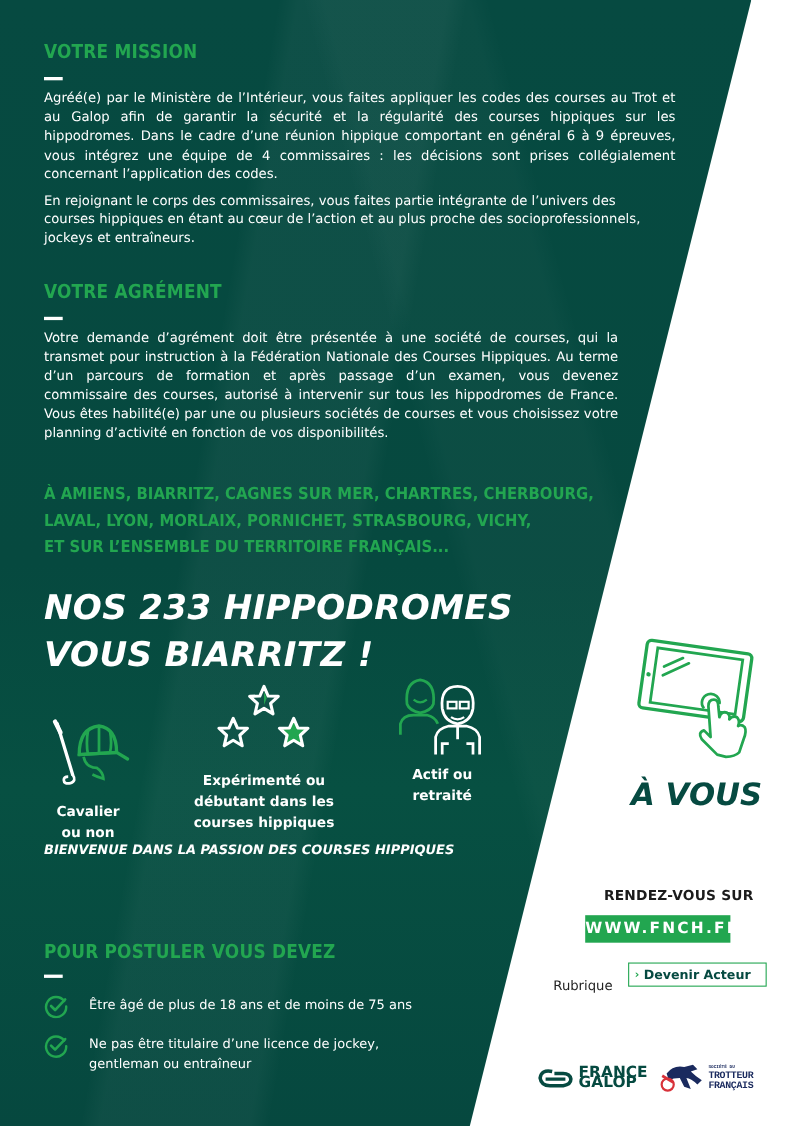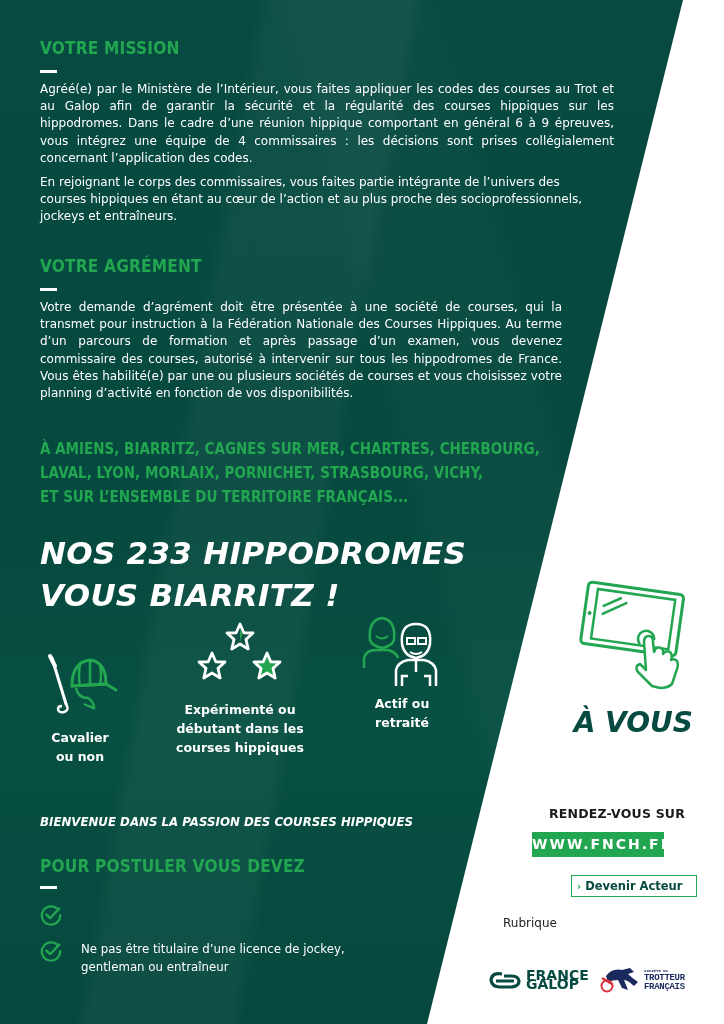--- a/index.html
+++ b/index.html
@@ -47,41 +47,41 @@
     font-family: "DejaVu Sans", sans-serif; font-weight: bold; font-style: italic;
     font-size: 31px; line-height: 42px; color: #ffffff;
     letter-spacing: 0.3px; white-space: nowrap;
   }
 
   .feature { position: absolute; text-align: center; color: #ffffff;
     font-family: "DejaVu Sans", sans-serif; font-weight: bold; font-size: 12.5px; line-height: 19px; }
   .feature .lbl { display: block; }
 
   .welcome {
-    position: absolute; left: 40px; top: 815px;
+    position: absolute; left: 40px; top: 765px;
     font-family: "DejaVu Sans", sans-serif; font-weight: bold; font-style: italic;
     font-size: 11.8px; color: #ffffff; white-space: nowrap; letter-spacing: 0px;
   }
 
   .req-item { position: absolute; left: 40px; display: flex; align-items: flex-start; }
   .req-item .chk { width: 22px; height: 22px; margin-right: 19px; flex: none; }
   .req-item .txt { font-family: "DejaVu Sans", sans-serif; font-size: 11.8px; line-height: 18px; color: #ffffff; }
 
   
   .avj {
     position: absolute; right: 31px; top: 703px; text-align: right;
     font-family: "DejaVu Sans", sans-serif; font-weight: bold; font-style: italic;
     font-size: 28px; line-height: 40px; color: #064a41; white-space: nowrap;
   }
   .rdv { position: absolute; left: 538px; top: 806px; width: 158px; text-align: center;
     font-family: "DejaVu Sans", sans-serif; font-weight: bold; font-size: 12.5px; color: #1b1b1b; letter-spacing: 0.2px; }
   .url-btn { position: absolute; left: 532px; top: 832px; width: 132px; height: 25px;
     background: #22a650; color: #ffffff; text-align: center;
     font-family: "DejaVu Sans", sans-serif; font-weight: bold; font-size: 14px; line-height: 25px; letter-spacing: 2px; }
-  .rubrique { position: absolute; left: 503px; top: 916px; font-family: "DejaVu Sans", sans-serif; font-size: 12px; color: #222; }
+  .rubrique { position: absolute; left: 503px; top: 889px; font-family: "DejaVu Sans", sans-serif; font-size: 12px; color: #222; }
   .acteur-btn { position: absolute; left: 571px; top: 875px; width: 126px; height: 22px;
     border: 1.5px solid #22a650; background: #fff; display: flex; align-items: center; padding-left: 5px;
     font-family: "DejaVu Sans", sans-serif; font-weight: bold; font-size: 11.5px; color: #064a41; white-space: nowrap; }
   .acteur-btn .chev { color: #22a650; margin-right: 4px; font-size: 10px; }
 
   .logo-fg { position: absolute; left: 488px; top: 970px; display: flex; align-items: center; }
   .logo-fg .txt { font-family: "DejaVu Sans", sans-serif; font-weight: bold; font-size: 14px; line-height: 9px; color: #064a41; margin-left: 4px; }
   .logo-tf { position: absolute; left: 598px; top: 966px; display: flex; align-items: center; }
   .logo-tf .txt { font-family: Liberation Mono, monospace; font-weight: bold; color: #1a2a5e; margin-left: 2px; line-height: 9px; }
   .logo-tf .small { font-size: 4px; line-height: 5px; display: block; }
@@ -171,20 +171,21 @@
 <div class="welcome">BIENVENUE DANS LA PASSION DES COURSES HIPPIQUES</div>
 
 <div class="section-title" style="top:856px;">POUR POSTULER VOUS DEVEZ</div>
 <div class="dash" style="top:886px;"></div>
 
 <div class="req-item" style="top:904px;">
   <svg class="chk" viewBox="0 0 24 24">
     <path d="M20 6.5 A10 10 0 1 0 22 12" fill="none" stroke="#22a650" stroke-width="2.4" stroke-linecap="round"></path>
     <path d="M7 11.5 L11 15.5 L21 5" fill="none" stroke="#22a650" stroke-width="2.6" stroke-linecap="round" stroke-linejoin="round"></path>
   </svg>
+  <div class="txt"><span>Être âgé de plus de 18 ans et de moins de 75 ans</span></div>
 </div>
 
 <div class="req-item" style="top:940px;">
   <svg class="chk" viewBox="0 0 24 24">
     <path d="M20 6.5 A10 10 0 1 0 22 12" fill="none" stroke="#22a650" stroke-width="2.4" stroke-linecap="round"></path>
     <path d="M7 11.5 L11 15.5 L21 5" fill="none" stroke="#22a650" stroke-width="2.6" stroke-linecap="round" stroke-linejoin="round"></path>
   </svg>
   <div class="txt">
     <div>Ne pas être titulaire d’une licence de jockey,</div>
     <div>gentleman ou entraîneur</div>

